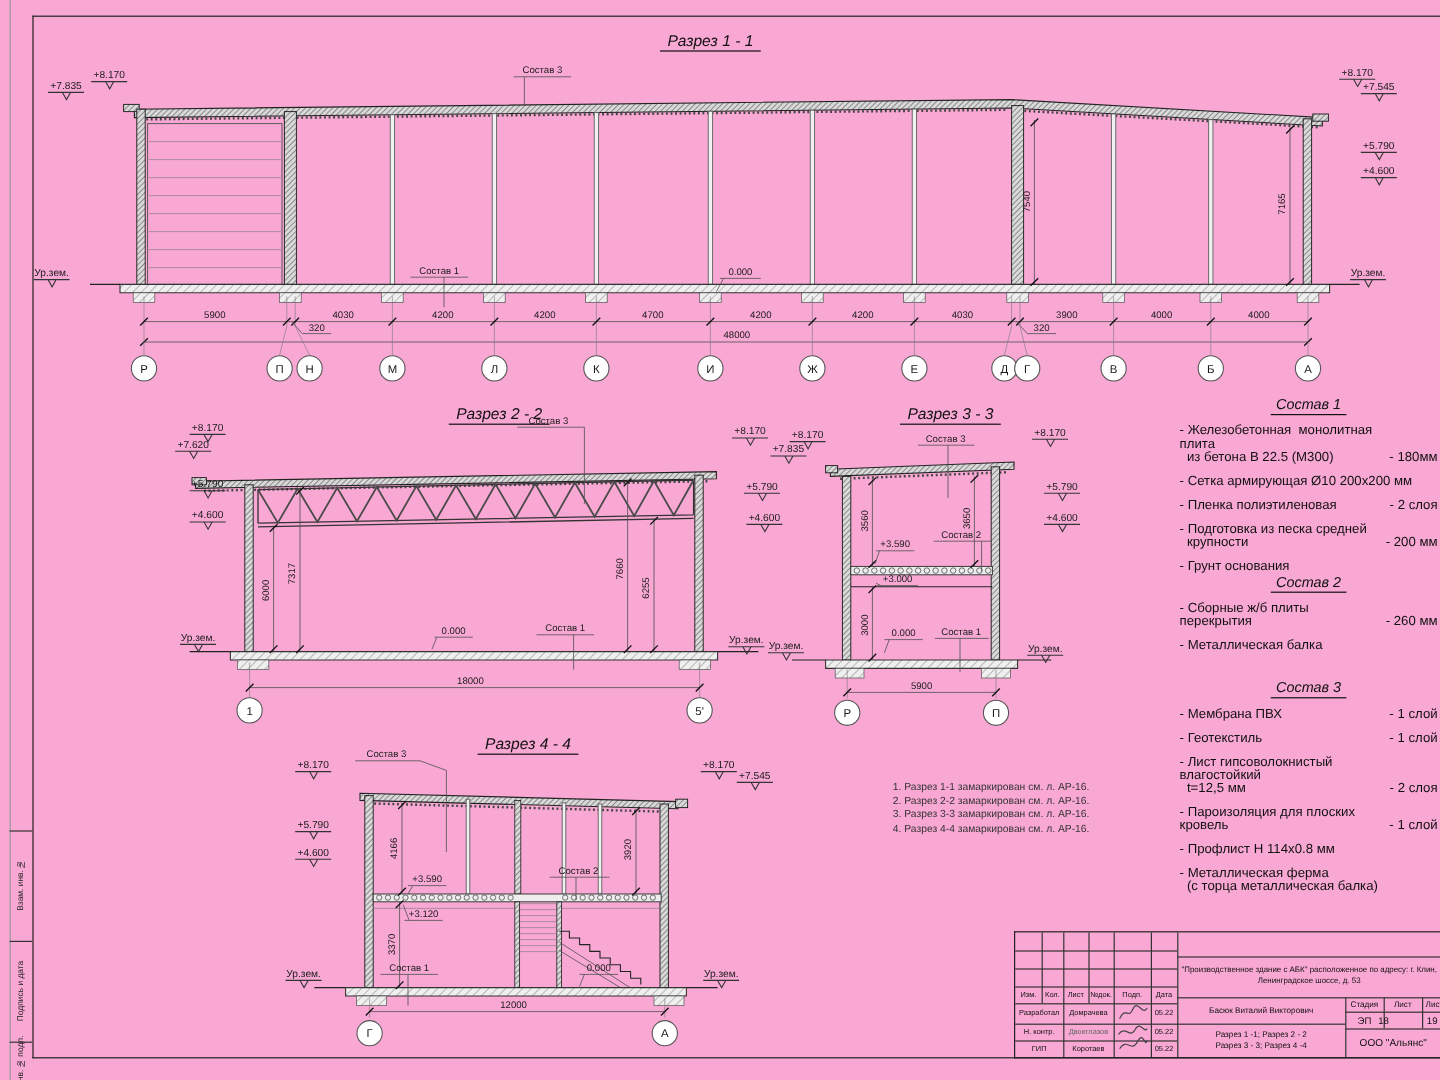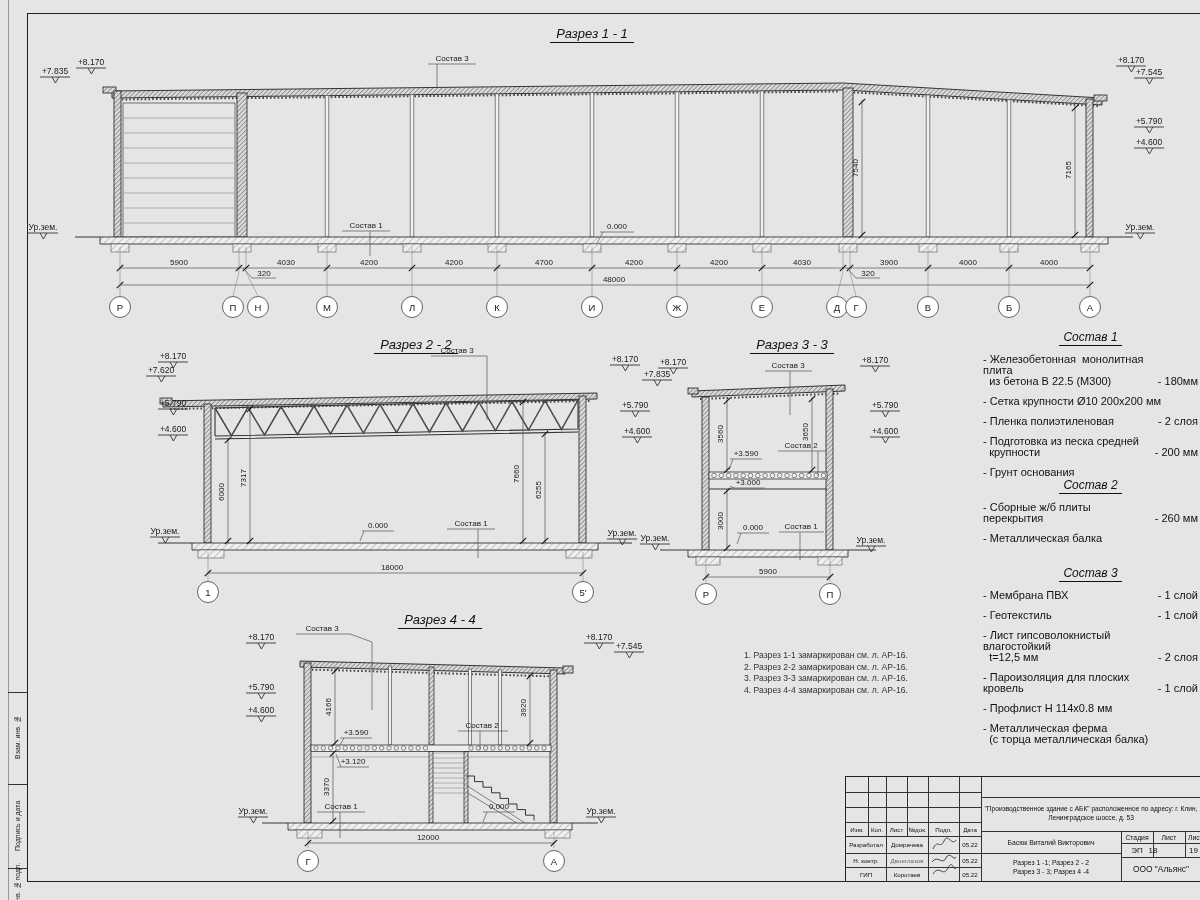--- a/index.html
+++ b/index.html
@@ -1,16 +1,16 @@
 <!DOCTYPE html>
 <html><head>
 <meta charset="utf-8">
 <style>
   html,body{margin:0;padding:0;background:#fff;}
-  .sheet{position:relative;width:1200px;height:900px;background:#e5e5e5;overflow:hidden;
+  .sheet{position:relative;width:1200px;height:900px;background:#f9a8d4;overflow:hidden;
          font-family:"Liberation Sans",sans-serif;color:#111;}
   svg text{font-family:"Liberation Sans",sans-serif;fill:#1a1a1a;}
   .dt{font-size:8px;}
   .ax{font-size:9.5px;}
   .lvl text{font-size:8.5px;}
   .ln{stroke:#555;stroke-width:0.7;fill:none;}
   .thin{stroke:#777;stroke-width:0.5;fill:none;}
   .blk{stroke:#222;stroke-width:0.9;fill:none;}
   .deck{stroke:#444;stroke-width:2;stroke-dasharray:1.6,2.2;fill:none;}
   .truss{stroke:#4a4a4a;stroke-width:1.5;fill:none;}
@@ -542,21 +542,21 @@
   </div>
 
   <div class="comp" style="top:330px;">
     <div class="comp-title"><span>Состав 1</span></div>
     <div class="comp-item">
         <span class="t">- Железобетонная  монолитная плита
   из бетона В 22.5 (М300)</span>
         <span class="v">- 180мм</span>
       </div>
     <div class="comp-item">
-        <span class="t">- Сетка крупности Ø10 200х200 мм</span>
+        <span class="t">- Сетка армирующая Ø10 200х200 мм</span>
         <span class="v"></span>
       </div>
     <div class="comp-item">
         <span class="t">- Пленка полиэтиленовая</span>
         <span class="v">- 2 слоя</span>
       </div>
     <div class="comp-item">
         <span class="t">- Подготовка из песка средней
   крупности</span>
         <span class="v">- 200 мм</span>

